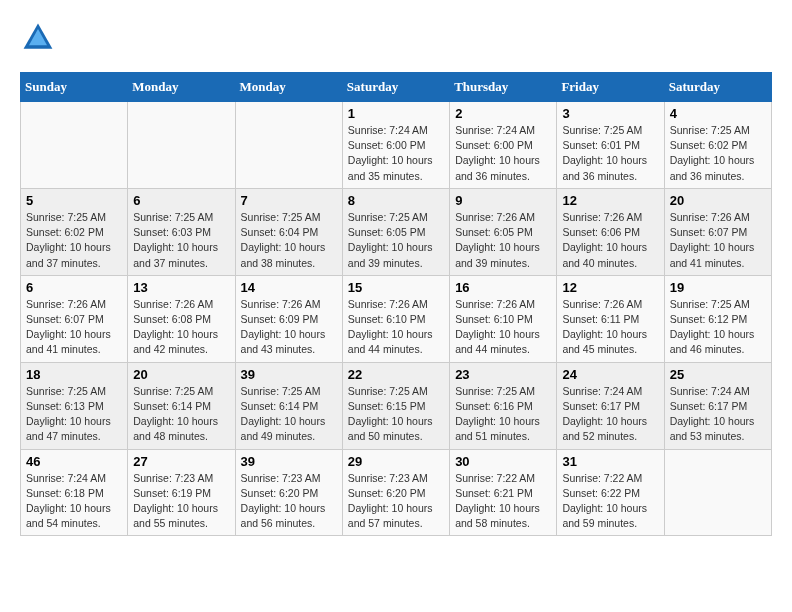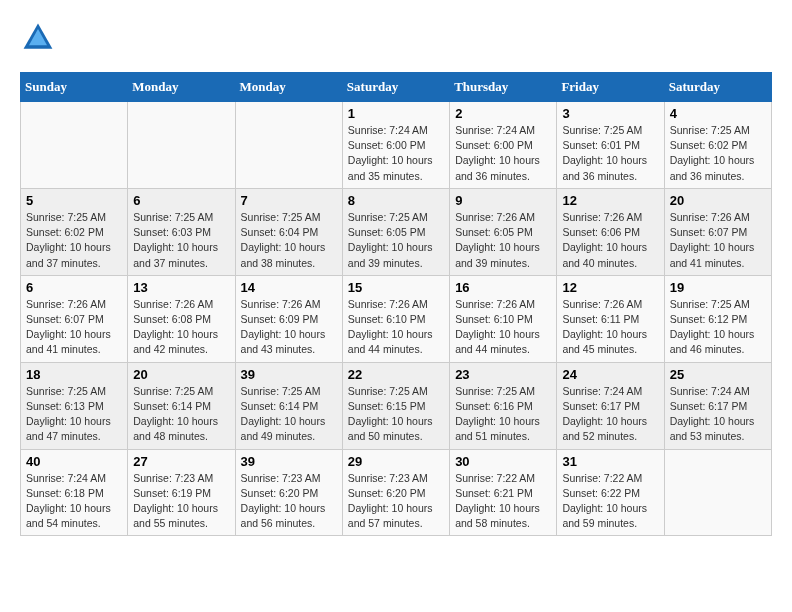--- a/index.html
+++ b/index.html
@@ -307,21 +307,21 @@
         <td>
           <span class="day-num">25</span>
           <div class="day-info" style="white-space: pre-line;">Sunrise: 7:24 AM
 Sunset: 6:17 PM
 Daylight: 10 hours
 and 53 minutes.</div>
         </td>
       </tr>
       <tr>
         <td>
-          <span class="day-num">40</span>
+          <span class="day-num">46</span>
           <div class="day-info" style="white-space: pre-line;">Sunrise: 7:24 AM
 Sunset: 6:18 PM
 Daylight: 10 hours
 and 54 minutes.</div>
         </td>
         <td>
           <span class="day-num">27</span>
           <div class="day-info" style="white-space: pre-line;">Sunrise: 7:23 AM
 Sunset: 6:19 PM
 Daylight: 10 hours

